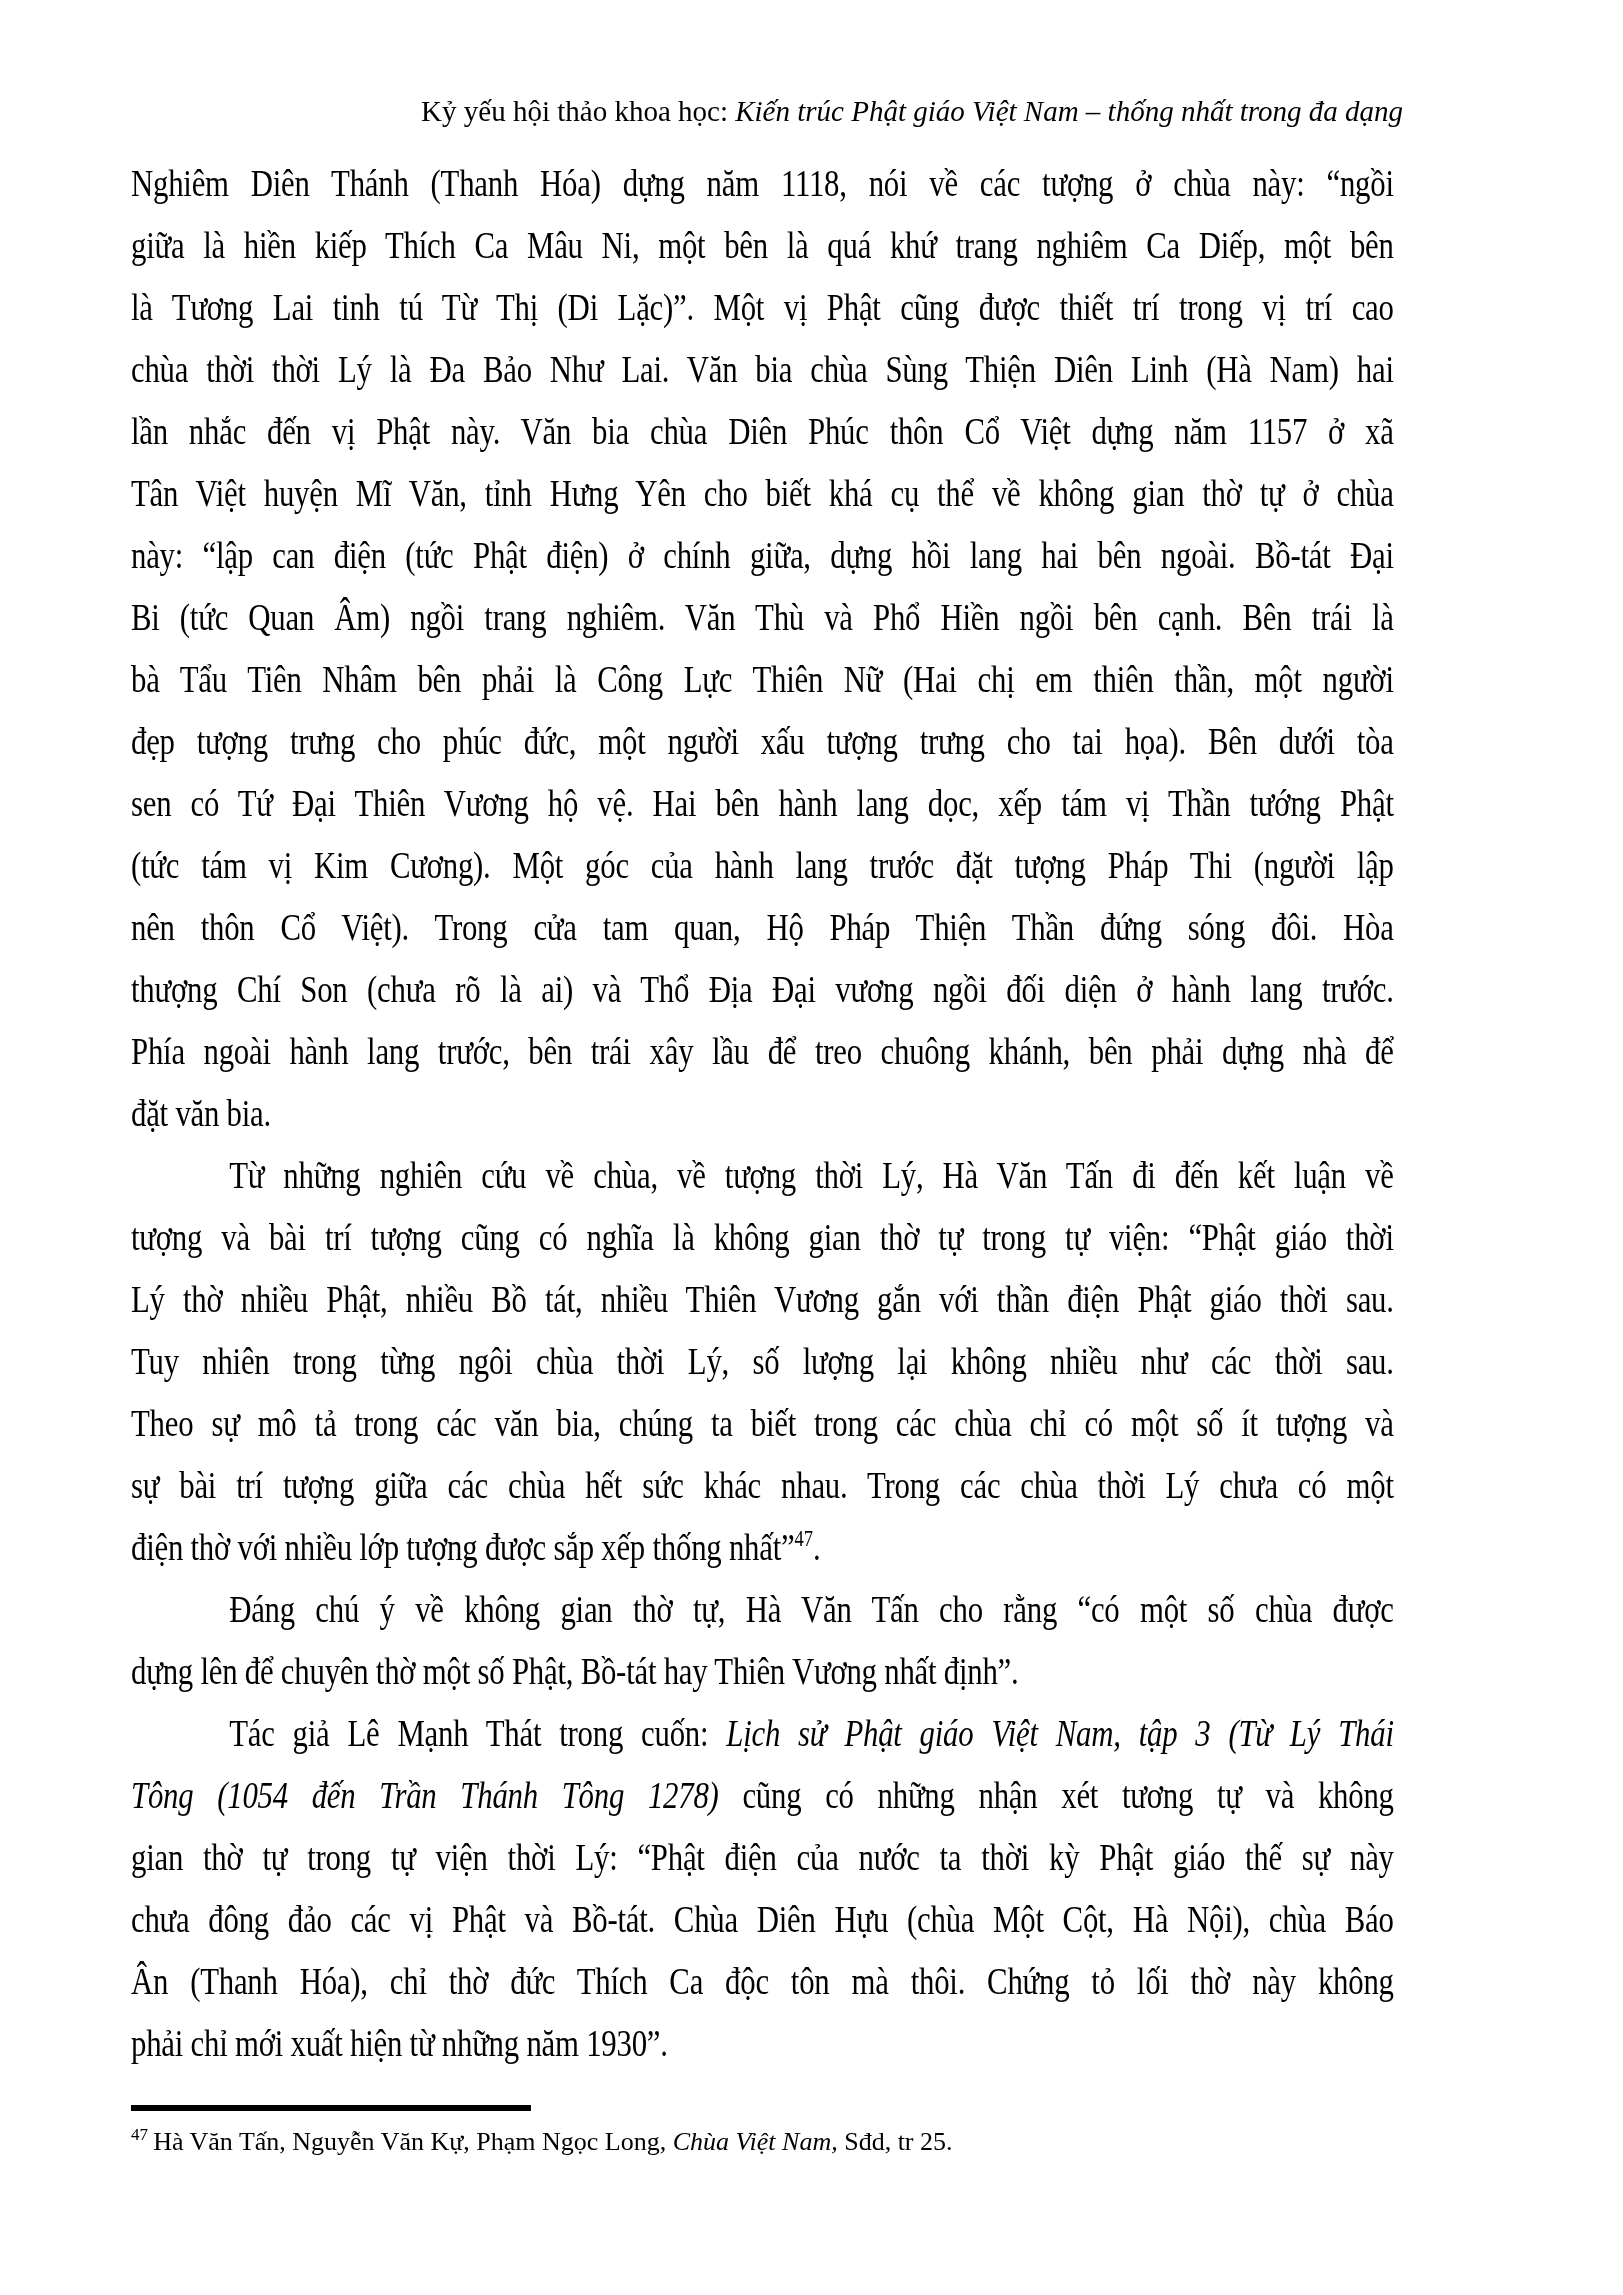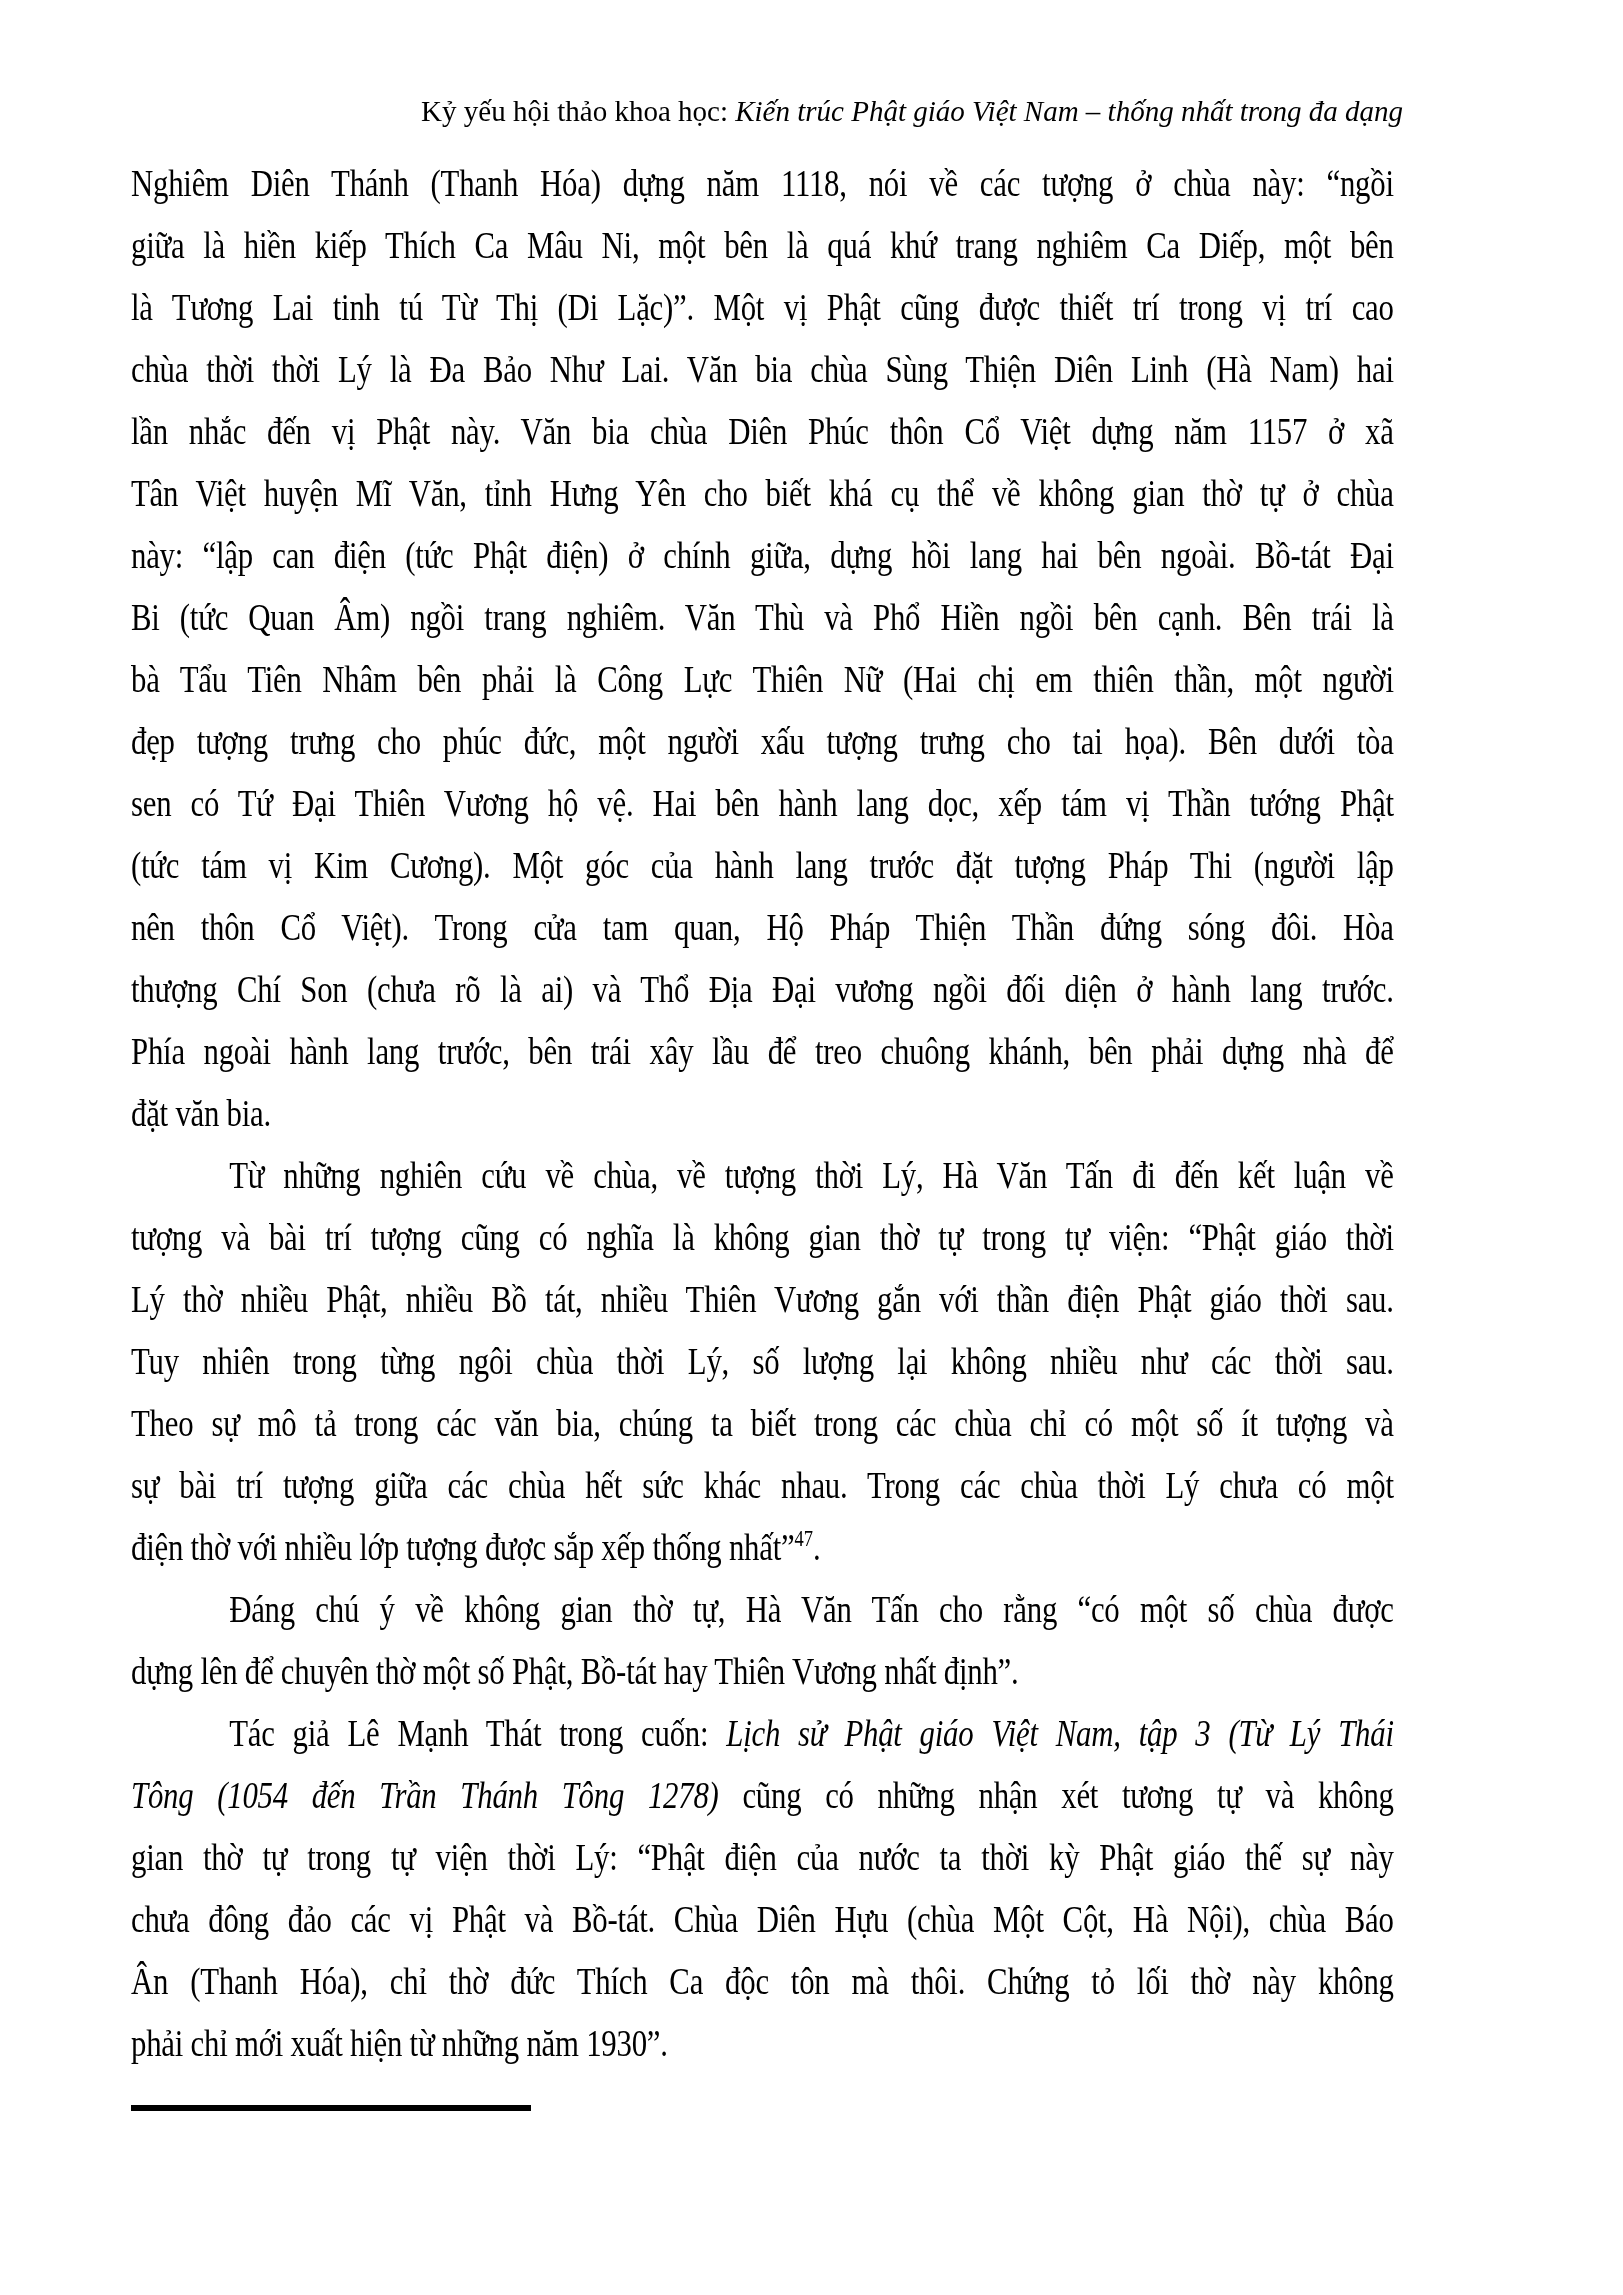--- a/index.html
+++ b/index.html
@@ -121,16 +121,17 @@
       <div class="line indent"><span>Tác giả Lê Mạnh Thát trong cuốn: </span><span class="it">Lịch sử Phật giáo Việt Nam, tập 3 (Từ Lý Thái</span></div>
       <div class="line"><span class="it">Tông (1054 đến Trần Thánh Tông 1278)</span><span> cũng có những nhận xét tương tự và không</span></div>
       <div class="line"><span>gian thờ tự trong tự viện thời Lý: “Phật điện của nước ta thời kỳ Phật giáo thế sự này</span></div>
       <div class="line"><span>chưa đông đảo các vị Phật và Bồ-tát. Chùa Diên Hựu (chùa Một Cột, Hà Nội), chùa Báo</span></div>
       <div class="line"><span>Ân (Thanh Hóa), chỉ thờ đức Thích Ca độc tôn mà thôi. Chứng tỏ lối thờ này không</span></div>
       <div class="line last"><span>phải chỉ mới xuất hiện từ những năm 1930”.</span></div>
     </div>
 
   <div class="footnote-rule"></div>
 
+  <div class="footnote"><span class="fn-marker">47</span><span>Hà Văn Tấn, Nguyễn Văn Kự, Phạm Ngọc Long, </span><span class="it">Chùa Việt Nam,</span><span> Sđd, tr 25.</span></div>
 
 
 </div>
 
 
 </body></html>

